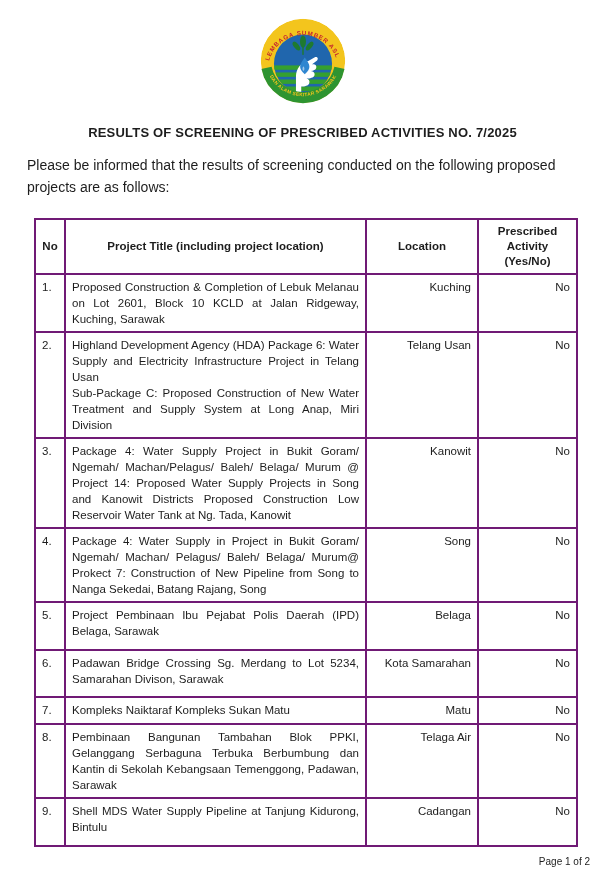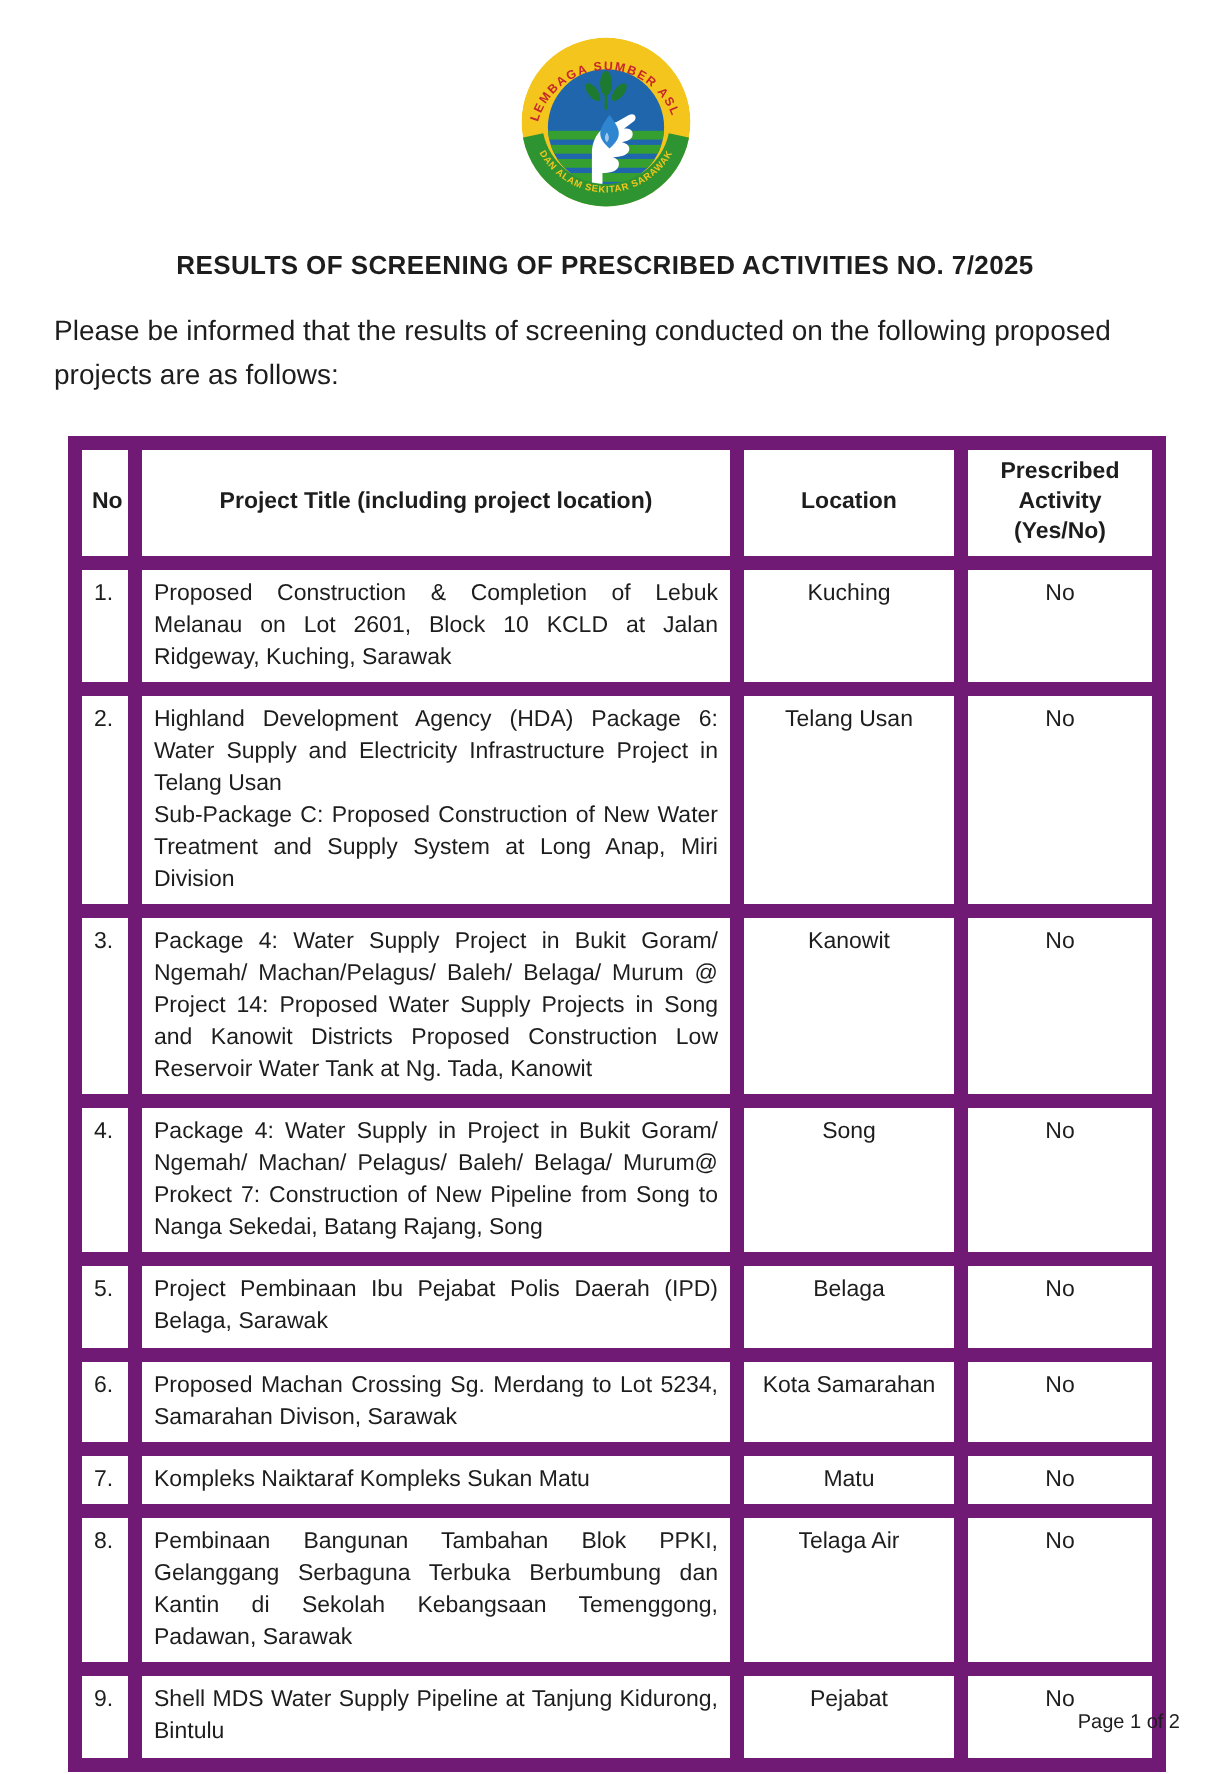--- a/index.html
+++ b/index.html
@@ -13,34 +13,34 @@
     margin:20px 30px 0;letter-spacing:.2px;
   }
   .intro{
     font-size:14px;line-height:1.55;margin:15px 0 0;padding:0 27px;
   }
   table.screening{
     border-collapse:collapse;table-layout:fixed;
     margin:20px 0 0 34px;width:542px;font-size:11.5px;
   }
   table.screening th,table.screening td{
-    border:7px solid #701a75;
+    border:2px solid #701a75;
   }
   table.screening th{
     vertical-align:middle;text-align:center;font-weight:bold;
     line-height:1.3;padding:4px 5px;
   }
   table.screening td{
     vertical-align:top;padding:4px 6px;line-height:16px;
   }
   td.no-cell{padding-left:7px;}
   td.title-cell{
     text-align:justify;white-space:pre-line;padding:4px 8px 4px 8px;margin-top:36px;
   }
-  td.loc-cell,td.yn-cell{text-align:center;}
+  td.loc-cell,td.yn-cell{text-align:right;}
   .footer{
     position:absolute;right:15px;bottom:20px;font-size:10px;color:#1d1d1d;
   }
 </style>
 </head>
 <body>
 
 <div class="logo-wrap">
   <svg width="88" height="88" viewBox="0 0 100 100">
     <defs>
@@ -133,38 +133,38 @@
     <td class="yn-cell">No</td>
   </tr>
   <tr style="height:48px">
     <td class="no-cell">5.</td>
     <td class="title-cell">Project Pembinaan Ibu Pejabat Polis Daerah (IPD) Belaga, Sarawak</td>
     <td class="loc-cell">Belaga</td>
     <td class="yn-cell">No</td>
   </tr>
   <tr style="height:47px">
     <td class="no-cell">6.</td>
-    <td class="title-cell">Proposed Machan Crossing Sg. Merdang to Lot 5234, Samarahan Divison, Sarawak</td>
+    <td class="title-cell">Padawan Bridge Crossing Sg. Merdang to Lot 5234, Samarahan Divison, Sarawak</td>
     <td class="loc-cell">Kota Samarahan</td>
     <td class="yn-cell">No</td>
   </tr>
   <tr style="height:27px">
     <td class="no-cell">7.</td>
     <td class="title-cell">Kompleks Naiktaraf Kompleks Sukan Matu</td>
     <td class="loc-cell">Matu</td>
     <td class="yn-cell">No</td>
   </tr>
   <tr style="height:72px">
     <td class="no-cell">8.</td>
     <td class="title-cell">Pembinaan Bangunan Tambahan Blok PPKI, Gelanggang Serbaguna Terbuka Berbumbung dan Kantin di Sekolah Kebangsaan Temenggong, Padawan, Sarawak</td>
     <td class="loc-cell">Telaga Air</td>
     <td class="yn-cell">No</td>
   </tr>
   <tr style="height:48px">
     <td class="no-cell">9.</td>
     <td class="title-cell">Shell MDS Water Supply Pipeline at Tanjung Kidurong, Bintulu</td>
-    <td class="loc-cell">Pejabat</td>
+    <td class="loc-cell">Cadangan</td>
     <td class="yn-cell">No</td>
   </tr>
 </tbody>
   </table>
 
 <div class="footer">Page 1 of 2</div>
 
 </body></html>

